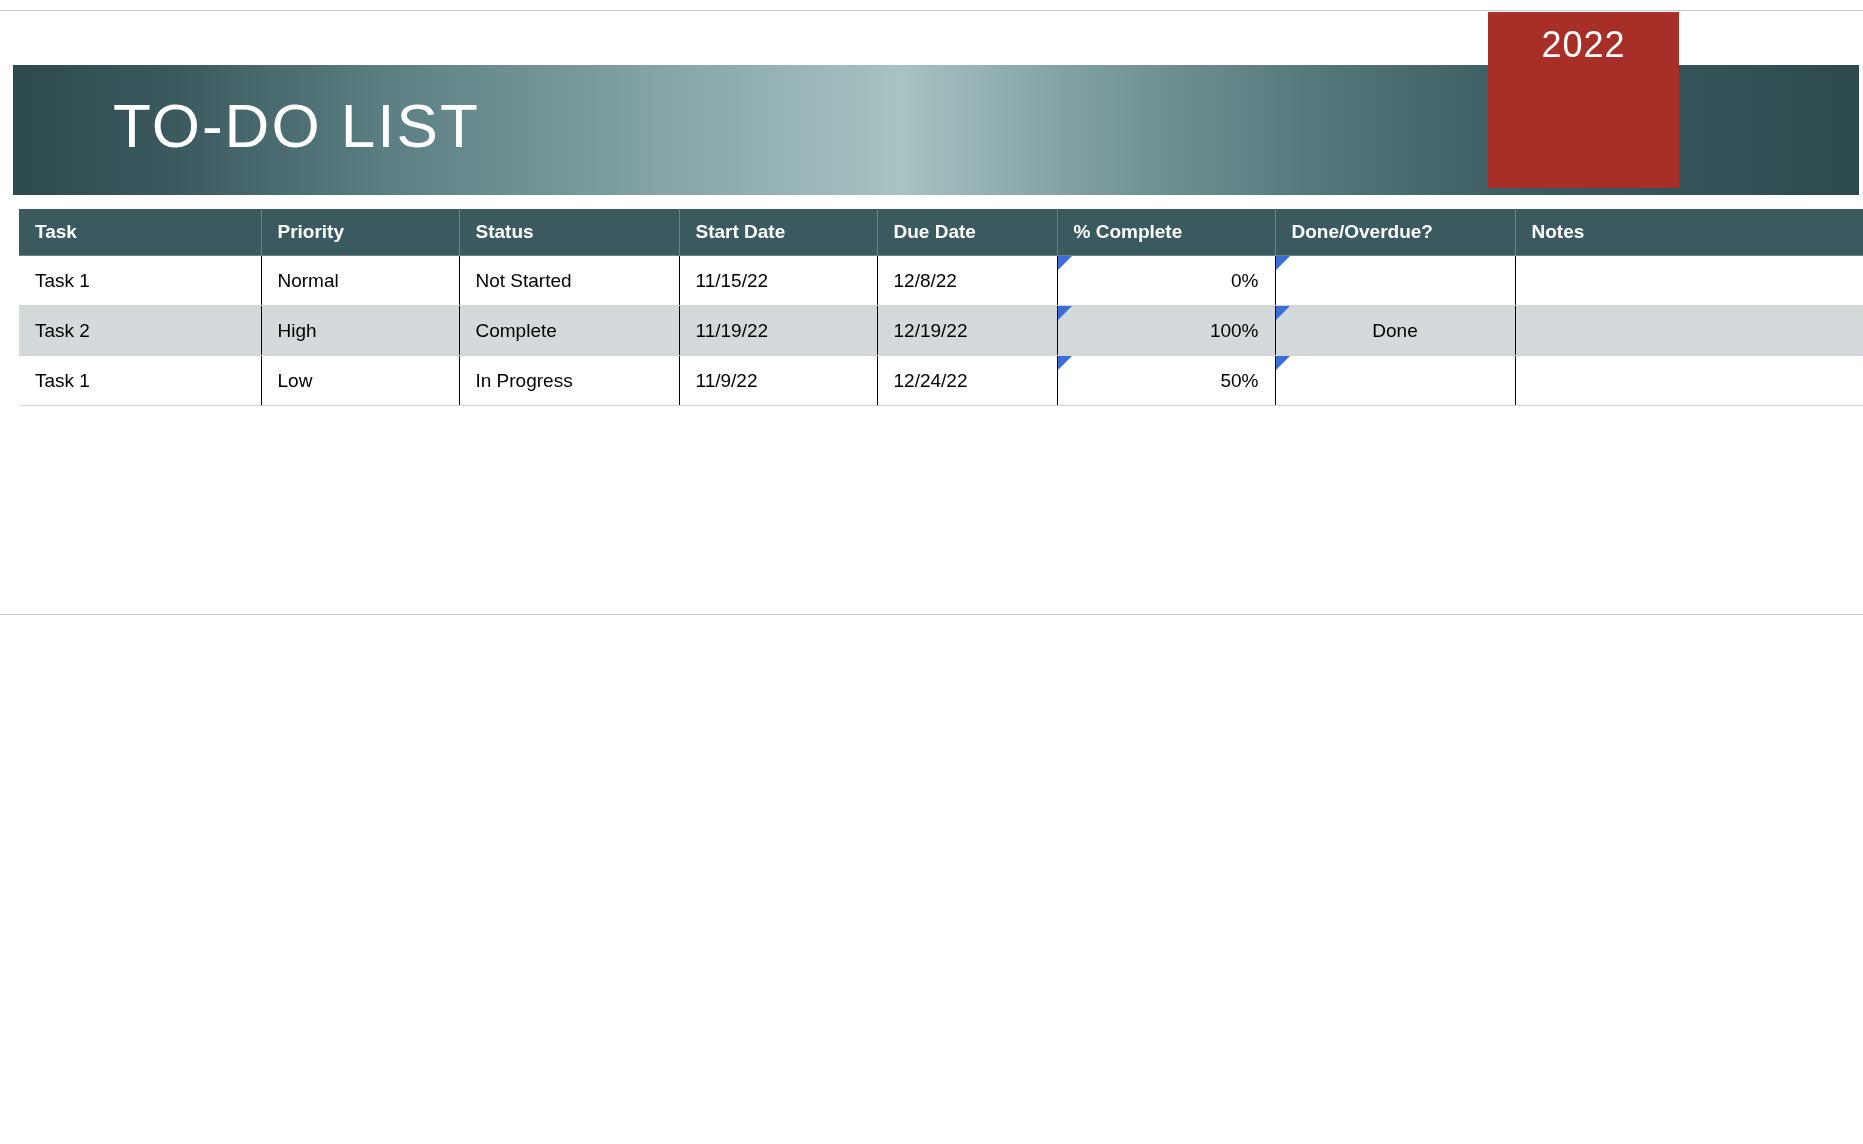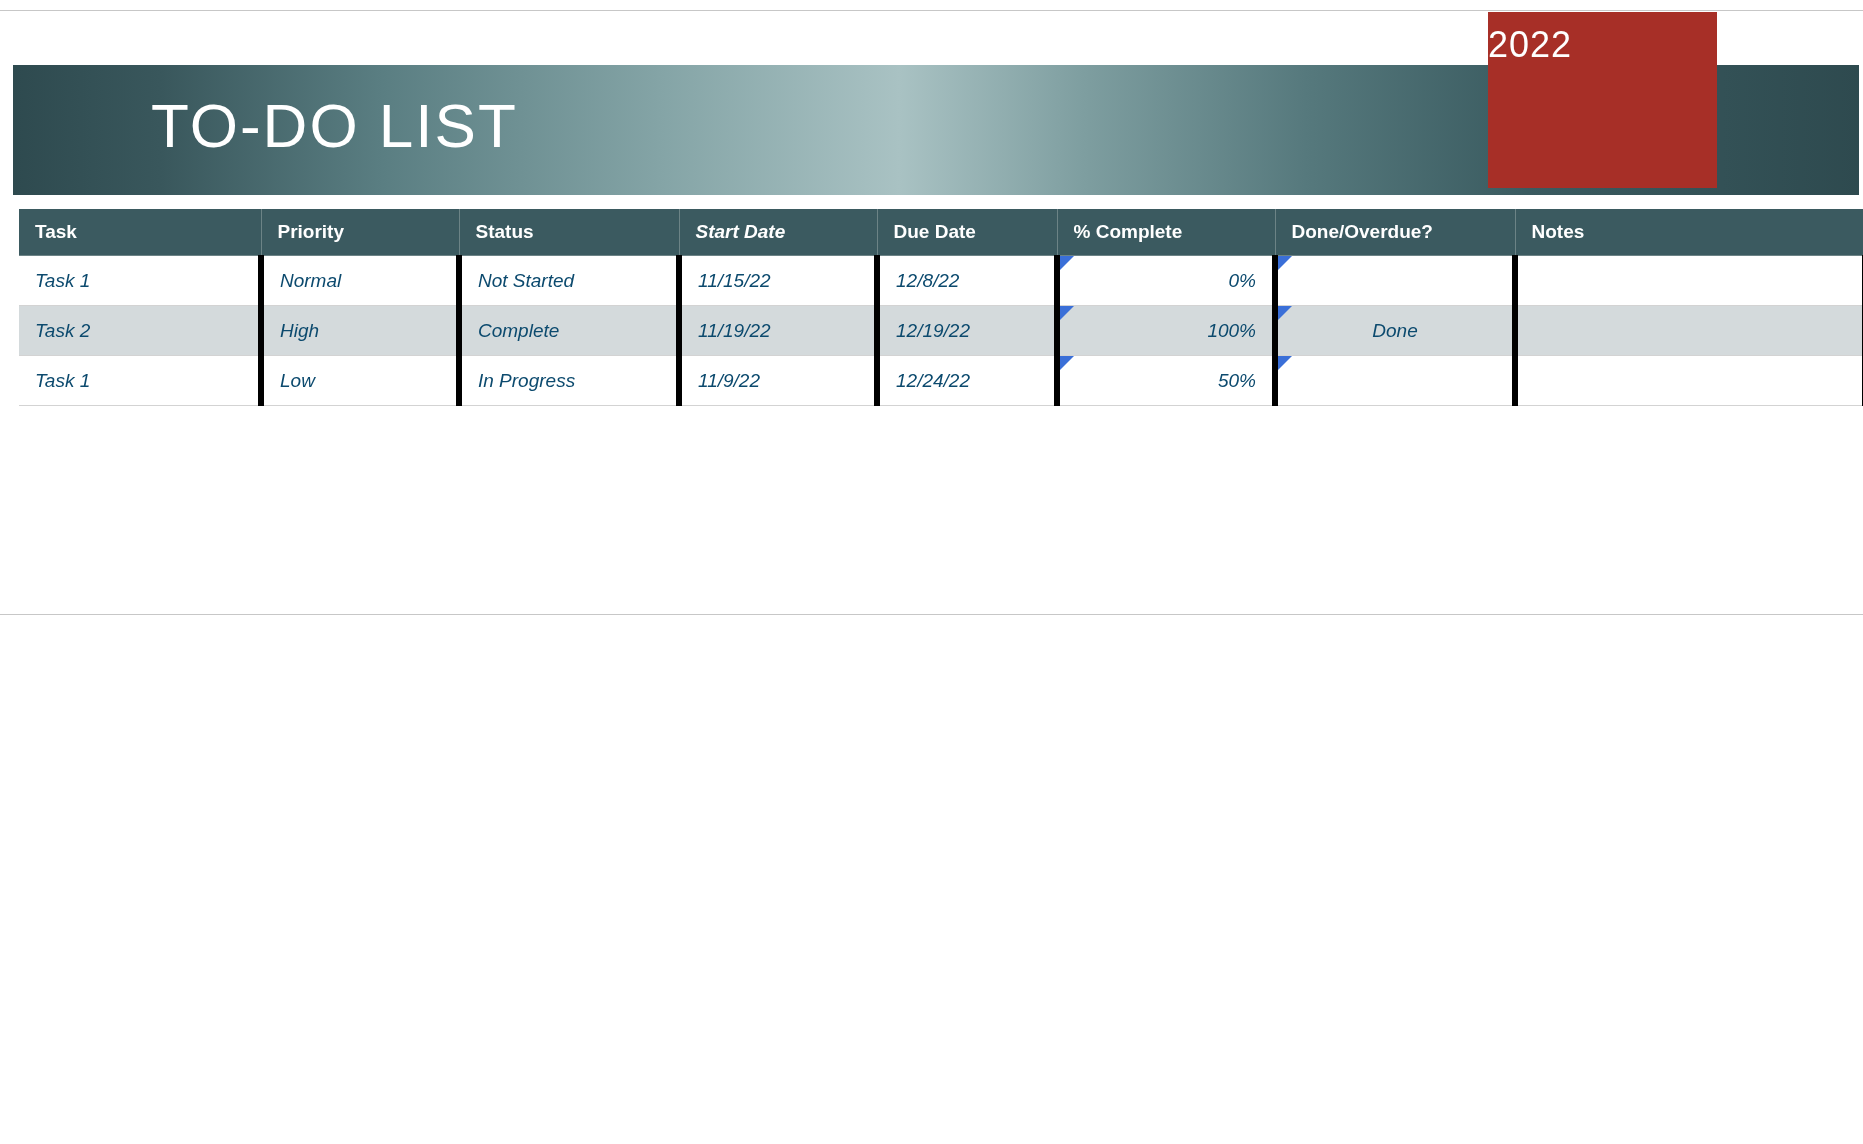--- a/index.html
+++ b/index.html
@@ -37,31 +37,30 @@
         #2e4a4f 100%);
     }
     .title {
       position:absolute;
       left:113px;
       top:90px;
       color:#fff;
       font-size:62px;
       letter-spacing:2px;
       font-weight:400;
-      margin-left:38px;
     }
     .year-badge {
       position:absolute;
       left:1488px;
       top:12px;
-      width:229px;
+      width:191px;
       height:176px;
       background:#a72f27;
       display:flex;
-      justify-content:flex-start;
+      justify-content:center;
     }
     .year-text {
       color:#fff;
       font-size:36px;
       margin-top:12px;
       letter-spacing:1px;
     }
     table.todo {
       position:absolute;
       left:19px;
@@ -75,34 +74,33 @@
       color:#fff;
       font-size:19px;
       font-weight:700;
       text-align:left;
       padding:12px 16px;
       border-right:1px solid #6c8386;
       border-bottom:1px solid #6c8386;
     }
     table.todo tbody td {
       font-size:19px;
-      color:#0c4a6e;
+      color:#000000;
       padding:12px 16px;
-      border-right:6px solid #000000;
+      border-right:1px solid #000000;
       border-bottom:1px solid #d3d3d3;
       position:relative;
       height:50px;
-      font-style:italic;
     }
     table.todo tbody tr.even td { background:#ffffff; }
     table.todo tbody tr.odd  td { background:#d4dadc; }
     .col-task     { width:242px; }
     .col-priority { width:198px;margin-top:24px; }
     .col-status   { width:220px; }
-    .col-start    { width:198px;font-style:italic; }
+    .col-start    { width:198px; }
     .col-due      { width:180px; }
     .col-pct      { width:218px; text-align:right; padding-right:14px; }
     .col-done     { width:240px; text-align:center; }
     .col-notes    { width:350px; }
     th.col-pct, th.col-done { text-align:left; }
     td.col-pct  { text-align:right; }
     td.col-done { text-align:center; color:#3b6f65; }
     .comment-flag {
       position:absolute;
       left:0; top:0;

